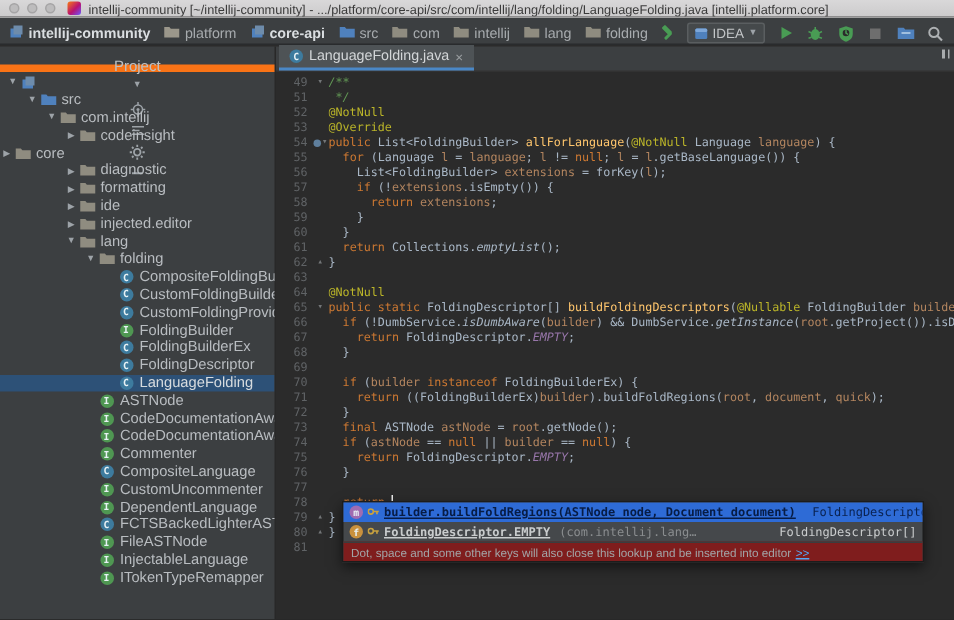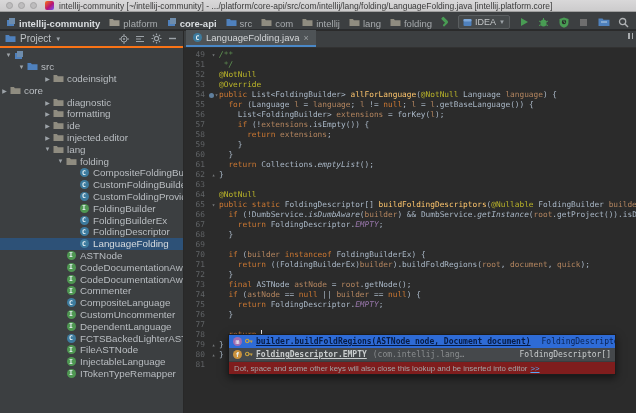--- a/index.html
+++ b/index.html
@@ -19,21 +19,21 @@
   .bc{display:flex;align-items:center;gap:3px;font-size:9.5px;color:#a7abae;white-space:nowrap;cursor:default;}
   .bc.bold{color:#dadee1;font-weight:bold;}
   .tb-right{display:flex;align-items:center;gap:7px;margin-left:6px;}
   .tb-ic{width:13px;height:13px;display:flex;align-items:center;justify-content:center;}
   .runbox{display:flex;align-items:center;gap:3px;background:#45494b;border:1px solid #5a5e60;border-radius:2px;height:14px;padding:0 4px;font-size:9px;color:#c3c6c8;}
   .caret-dn{font-size:6px;color:#9da3a8;}
 
   
   .main{position:absolute;top:31px;left:0;right:0;bottom:0;display:flex;}
   .ppanel{width:184px;background:#3c3f41;border-right:1px solid #282828;display:flex;flex-direction:column;flex:none;}
-  .phead{height:17px;display:flex;align-items:center;gap:4px;padding:4px 5px;color:#bcc0c3;font-size:10px;border-bottom:2px solid #f97316;}
+  .phead{height:17px;display:flex;align-items:center;gap:4px;padding:4px 5px;color:#bcc0c3;font-size:10px;border-bottom:5px solid #f97316;flex-direction:column;}
   .phead .sp{flex:1;}
   .ph-ic{width:12px;height:12px;display:flex;align-items:center;justify-content:center;color:#9da3a8;}
   .tree{flex:1;overflow:hidden;padding-top:1px;}
   .trow{height:11.8px;display:flex;align-items:center;font-size:9.8px;color:#b9bdc1;white-space:nowrap;cursor:default;}
   .trow.sel{background:#2d5177;color:#d7dbde;}
   .trow.bold{color:#dcdfe2;font-weight:bold;}
   .tarrow{width:9px;flex:none;font-size:6px;color:#9da3a8;text-align:center;}
   .ticon{width:12px;flex:none;display:flex;align-items:center;justify-content:center;margin-right:3px;}
   .circ{width:9px;height:9px;border-radius:50%;font-size:6.5px;font-weight:bold;color:#e8f2f5;display:inline-flex;align-items:center;justify-content:center;font-family:"DejaVu Sans Mono",monospace;}
   .circ.cls{background:#3d7b9e;}
@@ -261,20 +261,29 @@
             </span>
           </div>
           <div class="trow" style="padding-left: 17px;">
             <span class="tarrow">▼</span>
             <span class="ticon">
               <svg width="11" height="9" viewBox="0 0 11 9">
                 <path d="M.5 1h3.4l1 1.2h5.6V8H.5z" fill="#4f81bd"></path>
               </svg>
             </span>
             <span>src</span>
+          </div>
+          <div class="trow" style="padding-left: 30px;">
+            <span class="tarrow">▼</span>
+            <span class="ticon">
+              <svg width="11" height="9" viewBox="0 0 11 9">
+                <path d="M.5 1h3.4l1 1.2h5.6V8H.5z" fill="#8f8c80"></path>
+              </svg>
+            </span>
+            <span>com.intellij</span>
           </div>
           <div class="trow" style="padding-left: 43px;">
             <span class="tarrow">▶</span>
             <span class="ticon">
               <svg width="11" height="9" viewBox="0 0 11 9">
                 <path d="M.5 1h3.4l1 1.2h5.6V8H.5z" fill="#8f8c80"></path>
               </svg>
             </span>
             <span>codeinsight</span>
           </div>

